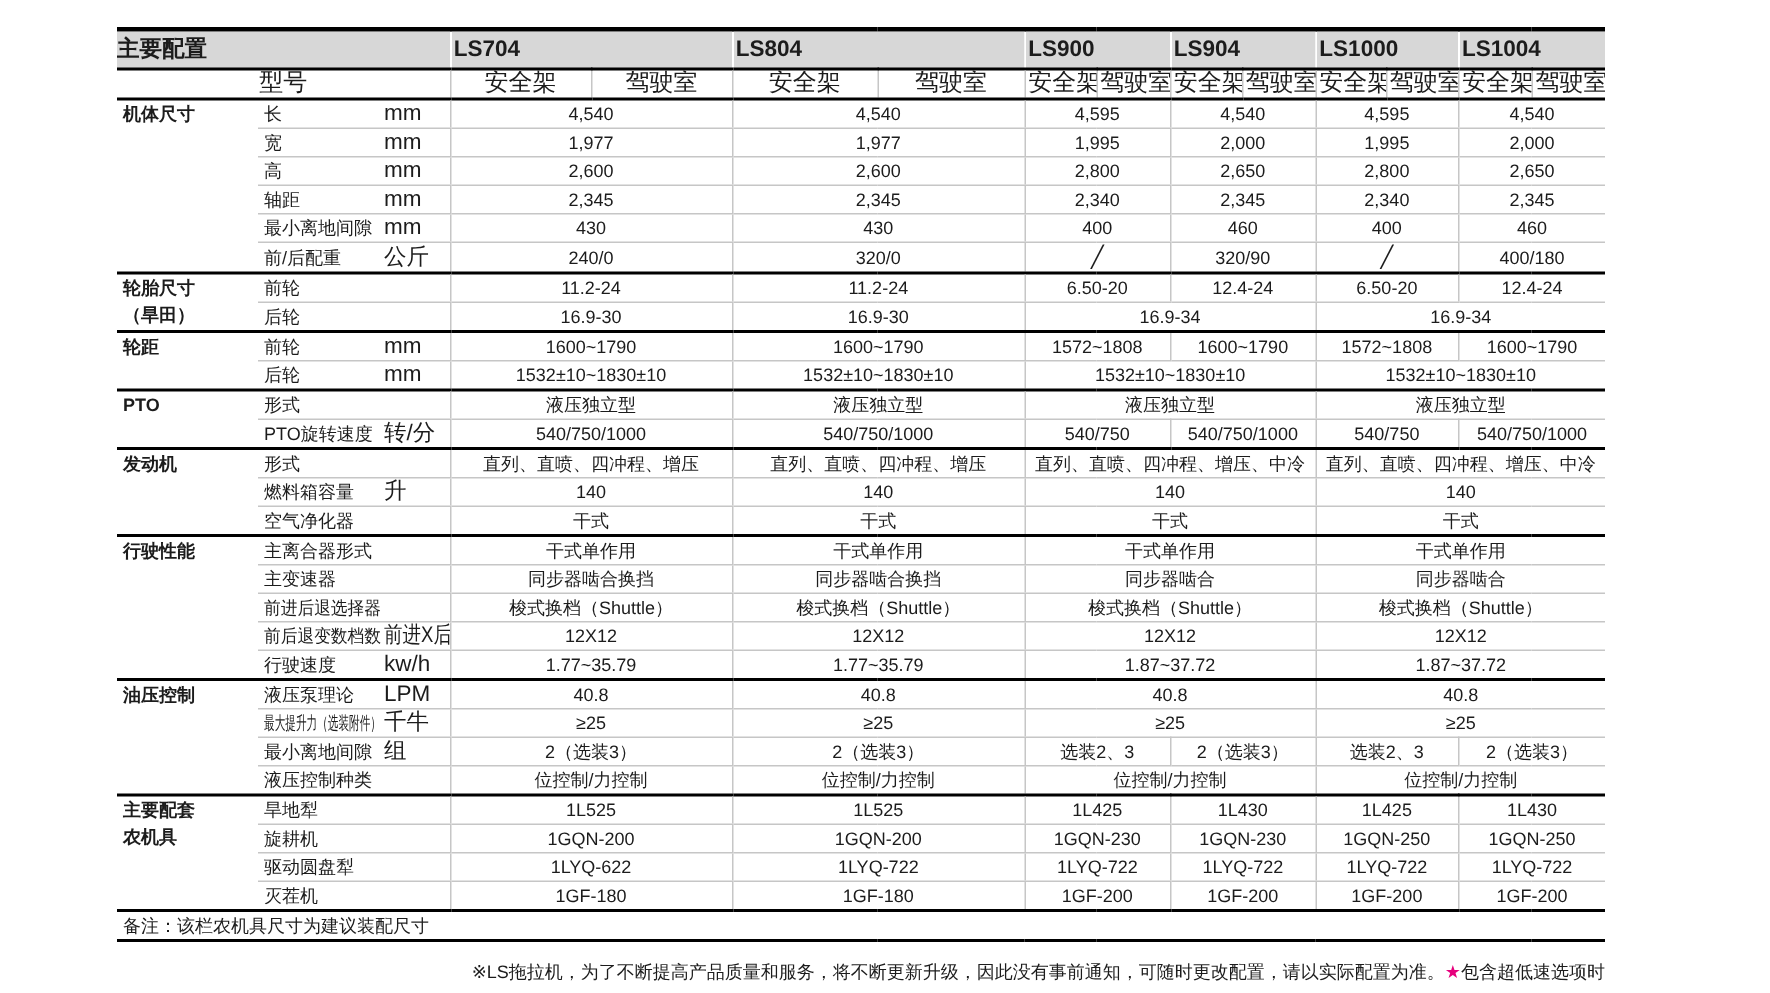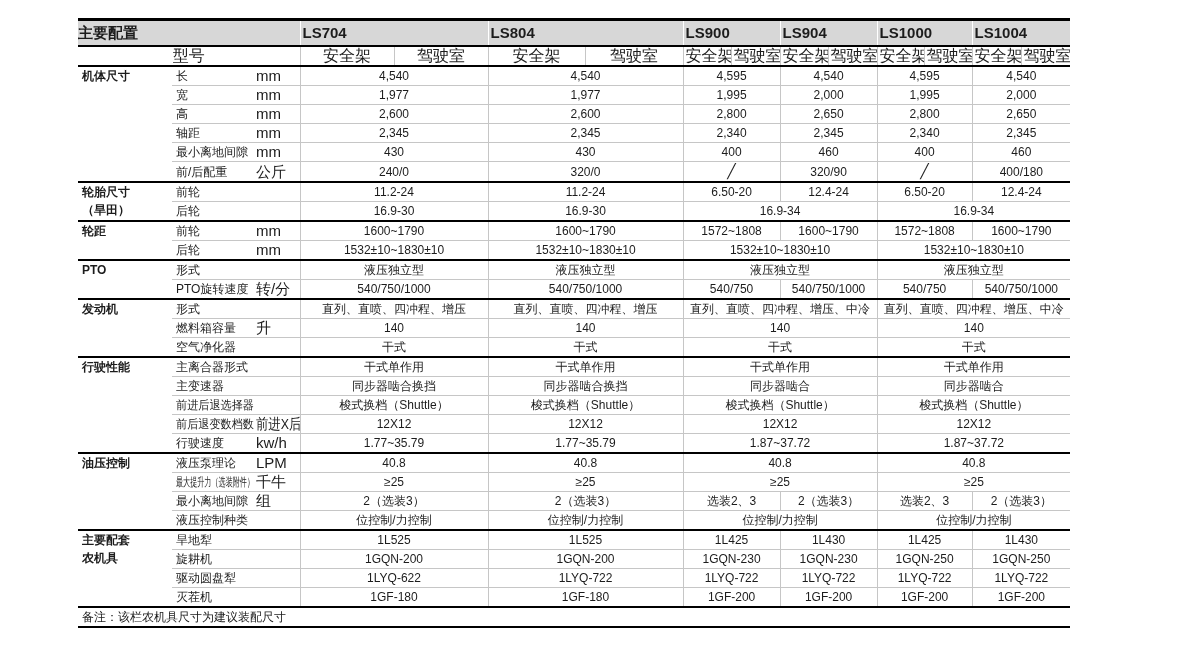--- a/index.html
+++ b/index.html
@@ -366,13 +366,16 @@
           <td class="data" colspan="2"><span class="fit">1GF-200</span></td>
           <td class="data" colspan="2"><span class="fit">1GF-200</span></td>
           <td class="data" colspan="2"><span class="fit">1GF-200</span></td>
           <td class="data" colspan="2"><span class="fit">1GF-200</span></td>
         </tr>
         <tr class="note-row">
           <td class="note-cell" colspan="15">备注：该栏农机具尺寸为建议装配尺寸</td>
         </tr>
       </tbody>
     </table>
+  <div class="footnote">
+    <span>※LS拖拉机，为了不断提高产品质量和服务，将不断更新升级，因此没有事前通知，可随时更改配置，请以实际配置为准。</span><span class="fstar" style="color: rgb(230, 0, 125);">★</span><span>包含超低速选项时</span>
+  </div>
 </div>
 
 </body></html>

